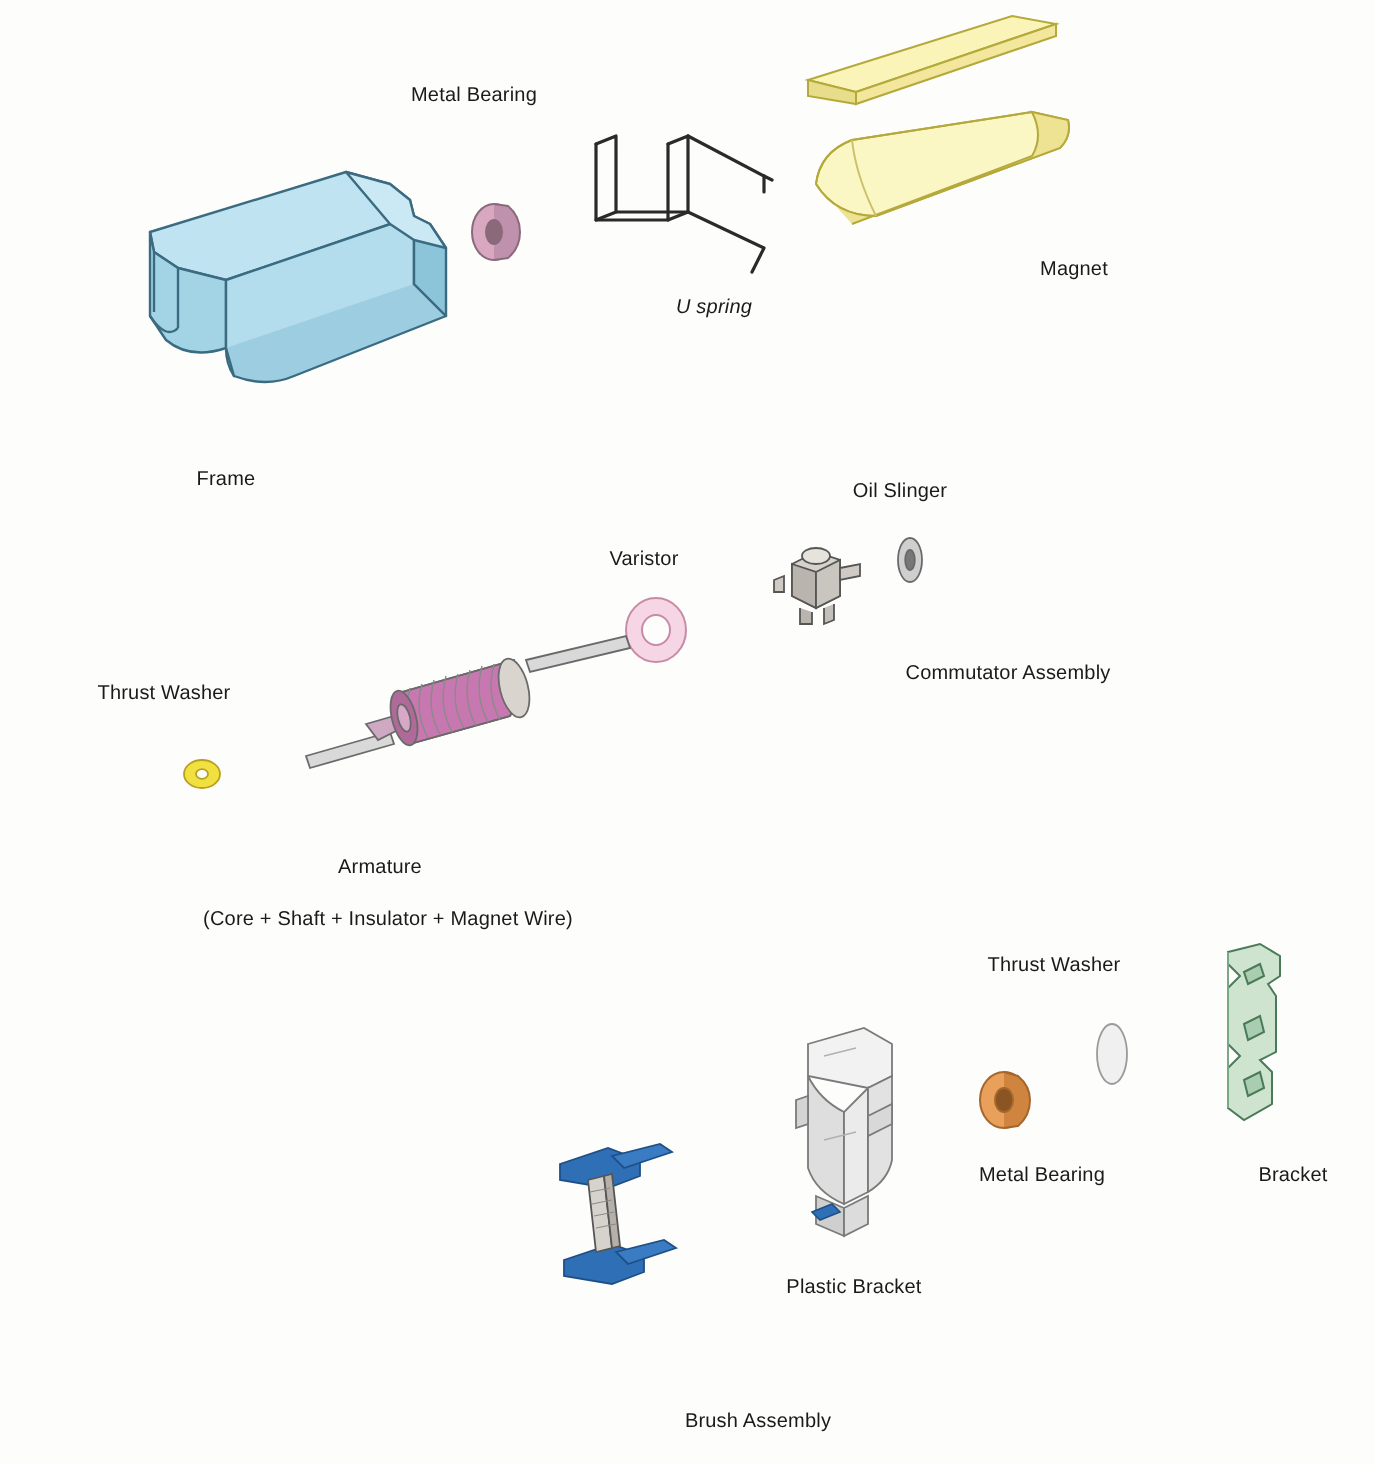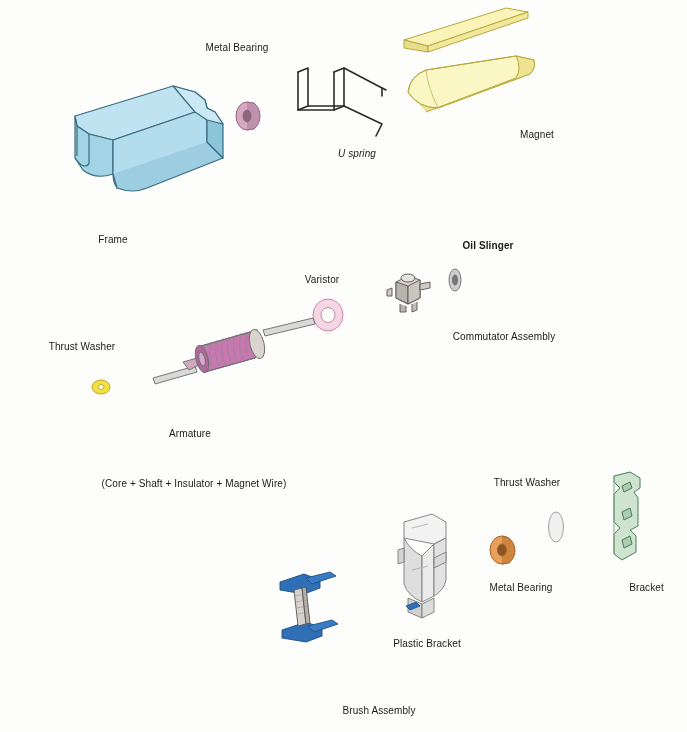--- a/index.html
+++ b/index.html
@@ -240,30 +240,30 @@
   </div>
 
   <div class="label" style="left:237px; top:48px; transform:translate(-50%,-50%);">Metal Bearing</div>
 
   <div class="label" style="left:508px; top:135px; transform:translate(-50%,-50%);margin-left:29px;">Magnet</div>
 
   <div class="label" style="left:357px; top:154px; transform:translate(-50%,-50%);font-style:italic;">U spring</div>
 
   <div class="label" style="left:113px; top:240px; transform:translate(-50%,-50%);">Frame</div>
 
-  <div class="label" style="left:488px; top:246px; transform:translate(-50%,-50%);font-weight:bold;">Oil Slinger</div>
+  <div class="label" style="left:450px; top:246px; transform:translate(-50%,-50%);">Oil Slinger</div>
 
   <div class="label" style="left:322px; top:280px; transform:translate(-50%,-50%);">Varistor</div>
 
   <div class="label" style="left:504px; top:337px; transform:translate(-50%,-50%);text-align:right;">Commutator Assembly</div>
 
   <div class="label" style="left:82px; top:347px; transform:translate(-50%,-50%);">Thrust Washer</div>
 
   <div class="label" style="left:190px; top:434px; transform:translate(-50%,-50%);">Armature</div>
-  <div class="label" style="left:194px; top:460px; transform:translate(-50%,-50%);margin-top:24px;">(Core + Shaft + Insulator + Magnet Wire)</div>
+  <div class="label" style="left:194px; top:460px; transform:translate(-50%,-50%);">(Core + Shaft + Insulator + Magnet Wire)</div>
 
   <div class="label" style="left:527px; top:483px; transform:translate(-50%,-50%);">Thrust Washer</div>
 
   <div class="label" style="left:521px; top:588px; transform:translate(-50%,-50%);">Metal Bearing</div>
 
   <div class="label" style="left:633px; top:588px; transform:translate(-50%,-50%);padding-left:27px;">Bracket</div>
 
   <div class="label" style="left:427px; top:644px; transform:translate(-50%,-50%);">Plastic Bracket</div>
 
   <div class="label" style="left:379px; top:711px; transform:translate(-50%,-50%);text-align:right;">Brush Assembly</div>

